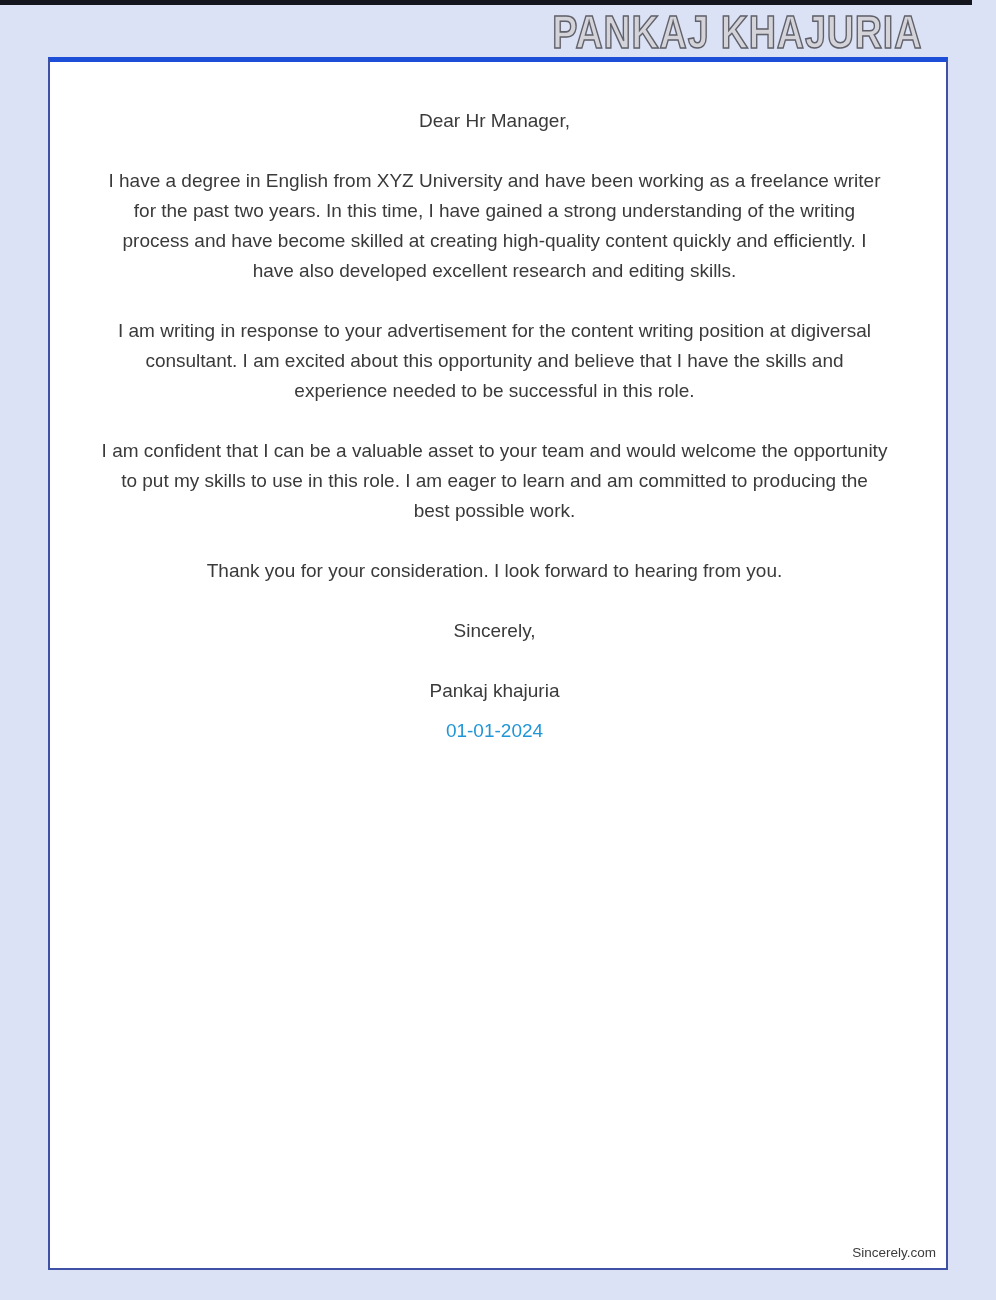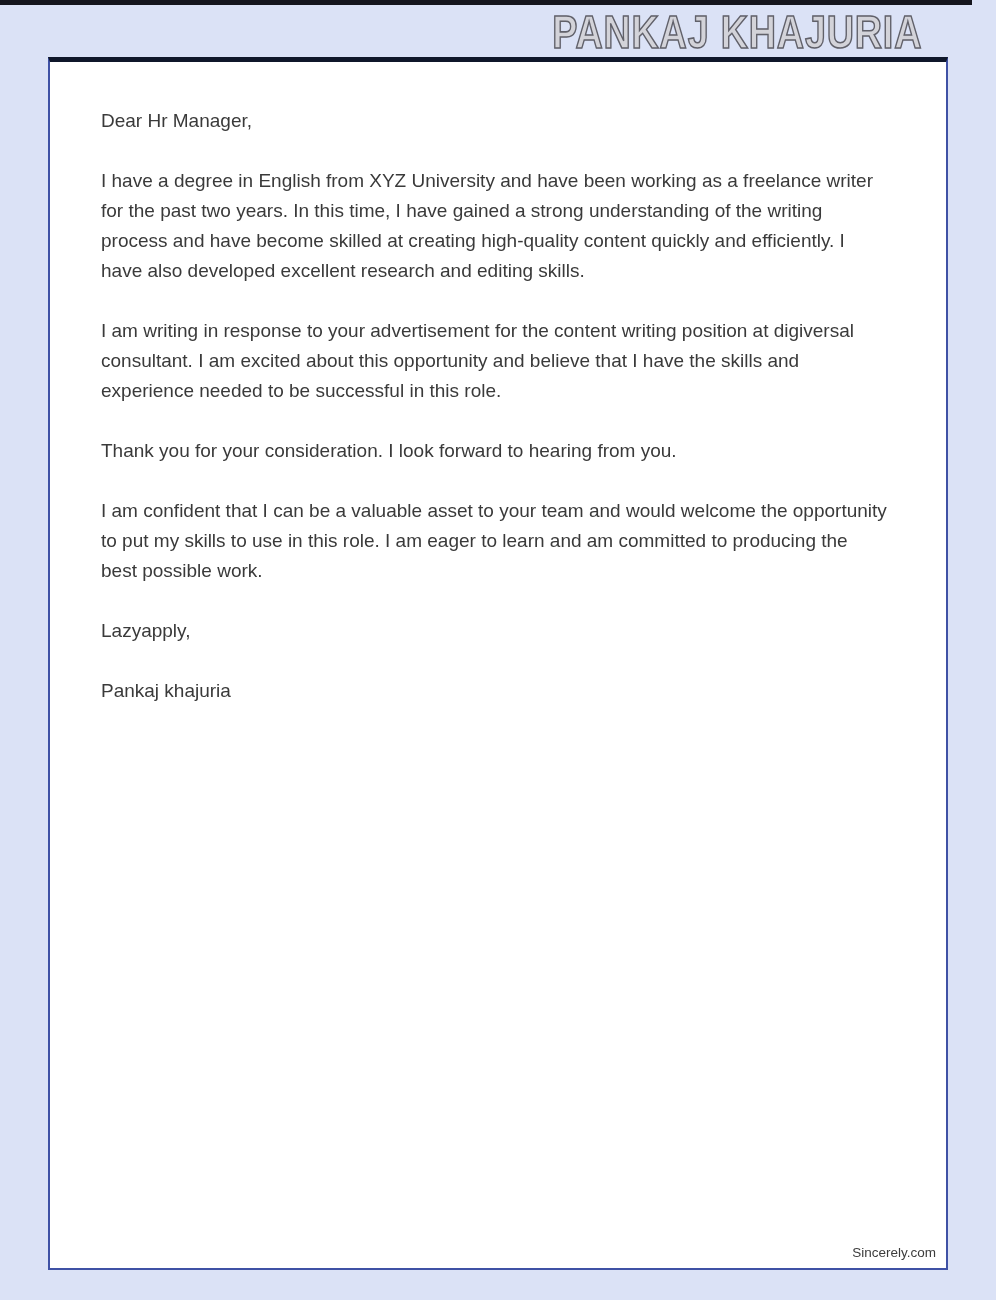--- a/index.html
+++ b/index.html
@@ -3,21 +3,21 @@
 <meta charset="utf-8">
 <style>
   * { margin: 0; padding: 0; box-sizing: border-box; }
   html, body { width: 996px; height: 1300px; }
   body {
     font-family: "Liberation Sans", sans-serif;
     background: var(--page-bg, #dbe2f6);
     position: relative;
     overflow: hidden;
   }
-  .page { position: absolute; inset: 0; width: 972px; height: 1300px; }
+  .page { position: absolute; inset: 0; width: 972px; height: 1300px; text-align: center; }
   .top-bar {
     position: absolute; top: 0; left: 0;
     width: 100%; height: 5px;
     background: #15151d;
   }
   .letterhead {
     position: absolute;
     top: 8px; right: 50px;
     height: 48px;
     display: flex; align-items: center;
@@ -32,21 +32,21 @@
     white-space: nowrap;
     transform: scaleX(0.82);
     transform-origin: right center;
   }
   .sheet {
     position: absolute;
     left: 48px; top: 57px;
     width: 900px; height: 1213px;
     background: #ffffff;
     border: 2px solid var(--sheet-border, #3f51a5);
-    border-top: 5px solid #0f172a;
+    border-top: 5px solid #1d4ed8;
     padding: 44px 58px 0 51px;
   }
   .sheet p {
     font-size: 19px;
     line-height: 30px;
     color: var(--text, #3a3a3a);
     margin: 0 0 30px 0;
   }
   .sheet p.signature { margin-bottom: 10px; }
   .date-link {
@@ -75,26 +75,27 @@
   </header>
 
   <main class="sheet">
 
     <p class="salutation">Dear Hr Manager,</p>
 
     <p>I have a degree in English from XYZ University and have been working as a freelance writer for the past two years. In this time, I have gained a strong understanding of the writing process and have become skilled at creating high-quality content quickly and efficiently. I have also developed excellent research and editing skills.</p>
 
     <p>I am writing in response to your advertisement for the content writing position at digiversal consultant. I am excited about this opportunity and believe that I have the skills and experience needed to be successful in this role.</p>
 
+    <p>I am confident that I can be a valuable asset to your team and would welcome the opportunity to put my skills to use in this role. I am eager to learn and am committed to producing the best possible work.</p>
+
     <p>Thank you for your consideration. I look forward to hearing from you.</p>
 
-    <p>I am confident that I can be a valuable asset to your team and would welcome the opportunity to put my skills to use in this role. I am eager to learn and am committed to producing the best possible work.</p>
-
-    <p class="closing">Lazyapply,</p>
+    <p class="closing">Sincerely,</p>
 
     <p class="signature">Pankaj khajuria</p>
 
+    <p class="date-line"><a class="date-link">01-01-2024</a></p>
 
     <div class="footer-brand">Sincerely.com</div>
 
   </main>
 
 </div>
 
 </body></html>

